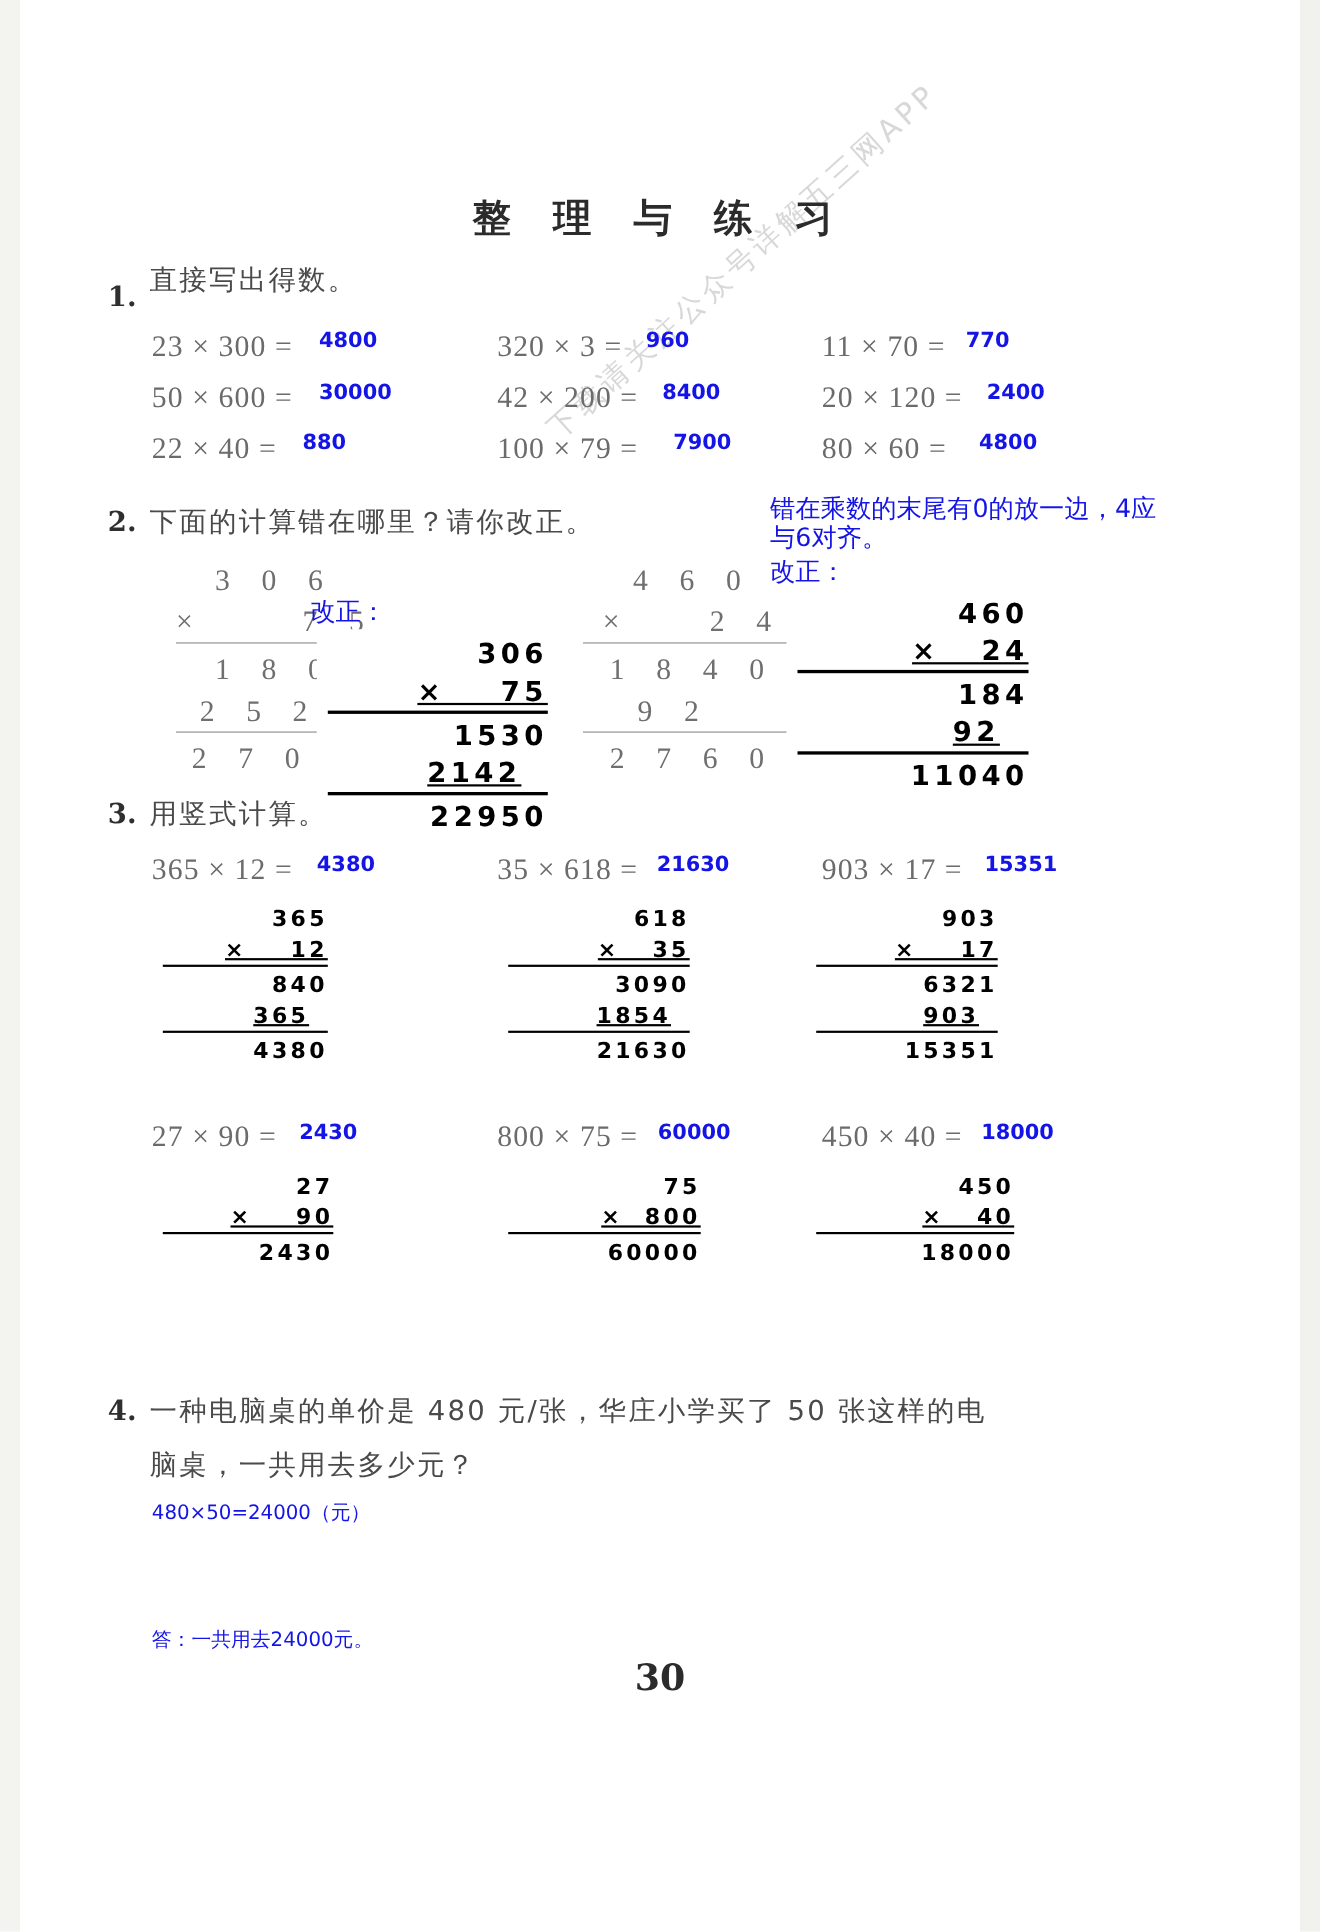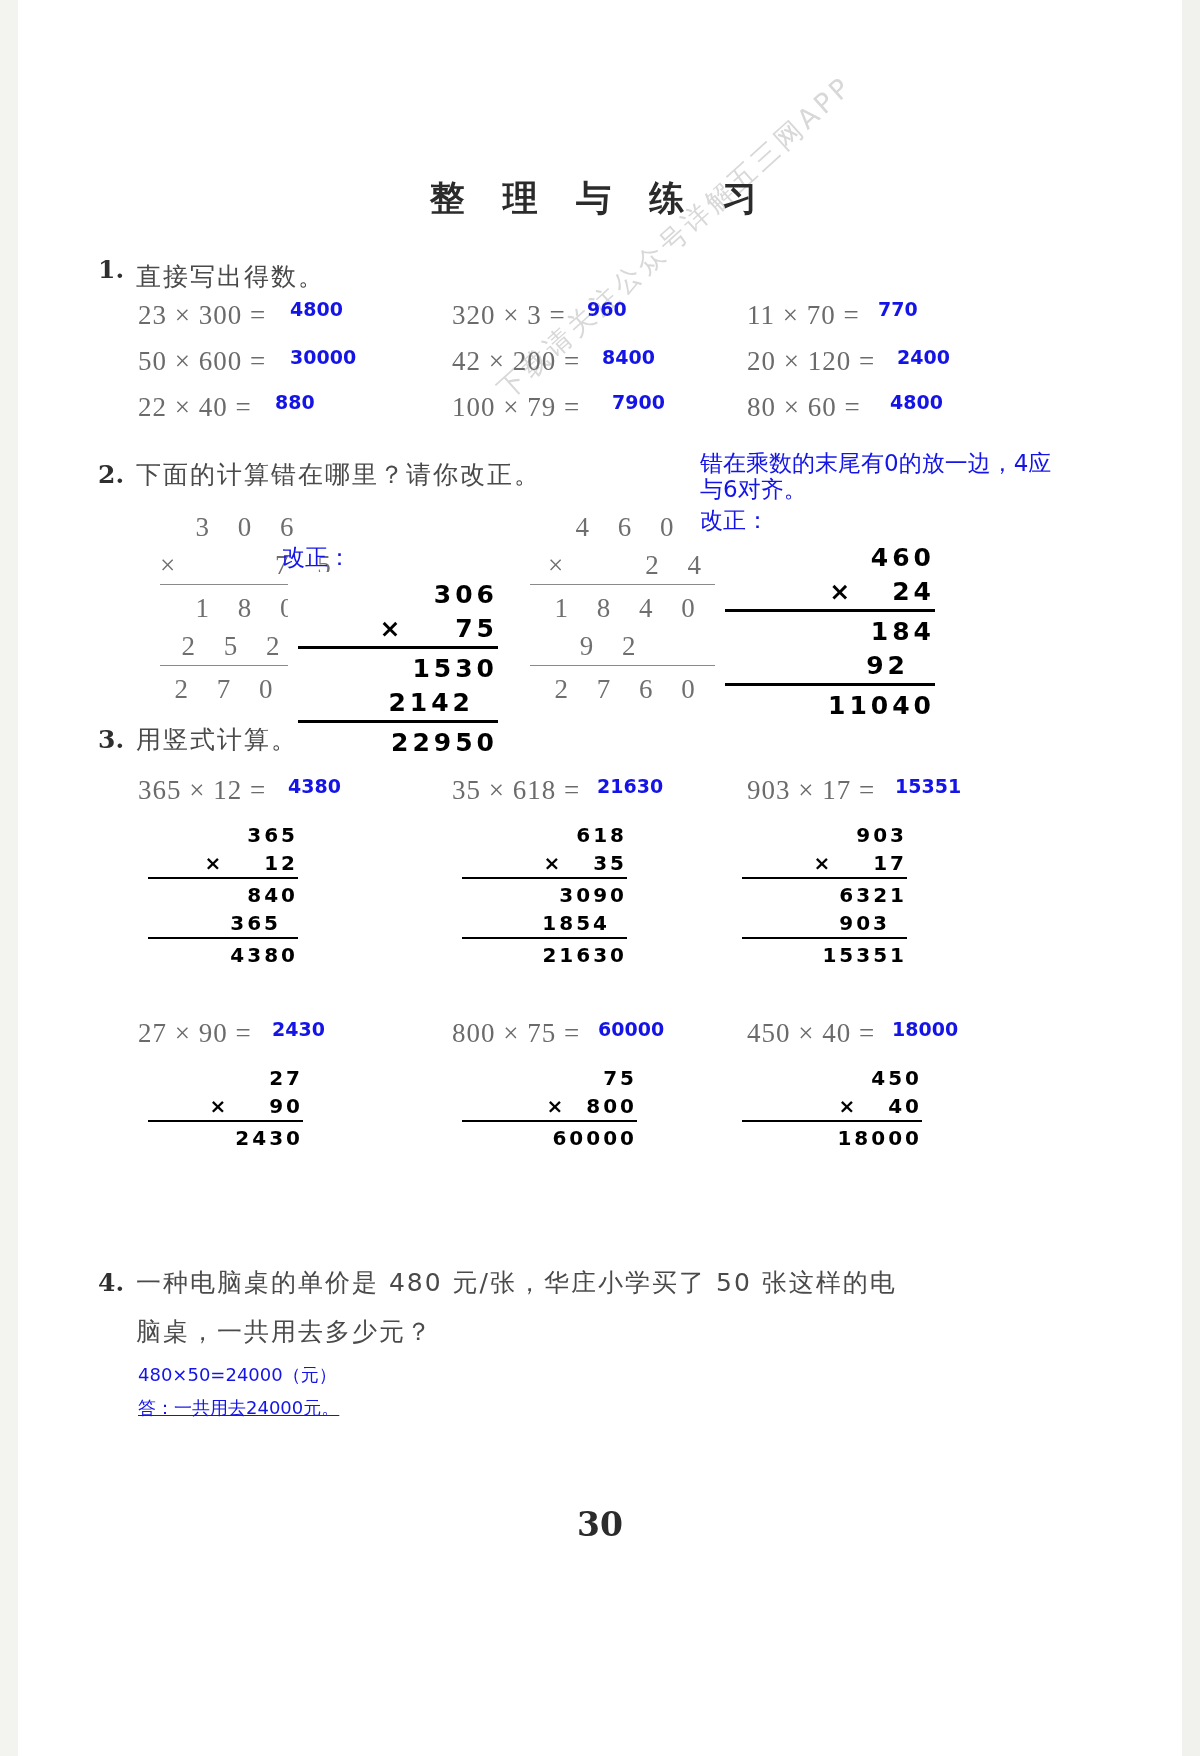--- a/index.html
+++ b/index.html
@@ -75,21 +75,21 @@
     padding:6px 10px 8px 10px;
   }
   .crow{
     font-family:"DejaVu Sans", sans-serif;
     font-weight:bold;font-size:25px;color:#000;
     letter-spacing:4px;
     text-align:right;
     height:34px;line-height:34px;
     white-space:pre;
   }
-  .cline{border-bottom:3px solid #000;}
+  .cline{border-bottom:3px solid #000;text-decoration:underline;}
   .csmall .crow{font-size:20px;height:28px;line-height:28px;letter-spacing:3px;}
   .csmall .cline{border-bottom:2.5px solid #000;}
 
   
   .wm{
     position:absolute;
     left:430px;top:370px;
     font-family:"DejaVu Sans", sans-serif;
     font-size:27px;
     color:#d8d8d8;
@@ -117,21 +117,21 @@
 <body>
 
 <div class="page">
 <div class="page-inner">
 
   <div class="wm">下载请关注公众号详解五三网APP</div>
 
   <div class="title">整 理 与 练 习</div>
 
   <div class="qno" style="left:38px;top:245px;">1.</div>
-  <div class="qtext" style="left:76px;top:250px;">直接写出得数。</div>
+  <div class="qtext" style="left:76px;top:228px;">直接写出得数。</div>
 
   <div class="expr" style="left:78px;top:290px;">23 × 300 =</div>
   <div class="ans" style="left:230px;top:288px;">4800</div>
   <div class="expr" style="left:392px;top:290px;">320 × 3 =</div>
   <div class="ans" style="left:527px;top:288px;">960</div>
   <div class="expr" style="left:687px;top:290px;">11 × 70 =</div>
   <div class="ans" style="left:818px;top:288px;">770</div>
 
   <div class="expr" style="left:78px;top:336px;">50 × 600 =</div>
   <div class="ans" style="left:230px;top:336px;">30000</div>
@@ -243,18 +243,18 @@
     <div class="crow">450</div>
     <div class="crow cline">×   40</div>
     <div class="crow" style="margin-top:2px;">18000</div>
   </div>
 
   <div class="qno" style="left:38px;top:1258px;">4.</div>
   <div class="qtext" style="left:76px;top:1256px;font-size:25px;">一种电脑桌的单价是 480 元/张，华庄小学买了 50 张这样的电</div>
   <div class="qtext" style="left:76px;top:1305px;font-size:25px;">脑桌，一共用去多少元？</div>
 
   <div class="solline" style="left:78px;top:1353px;">480×50=24000（元）</div>
-  <div class="solline" style="left:78px;top:1386px;text-decoration:underline;">答：一共用去24000元。</div>
+  <div class="solline" style="left:78px;top:1468px;">答：一共用去24000元。</div>
 
   <div class="pagenum">30</div>
 
 </div>
 </div>
 
 </body></html>

